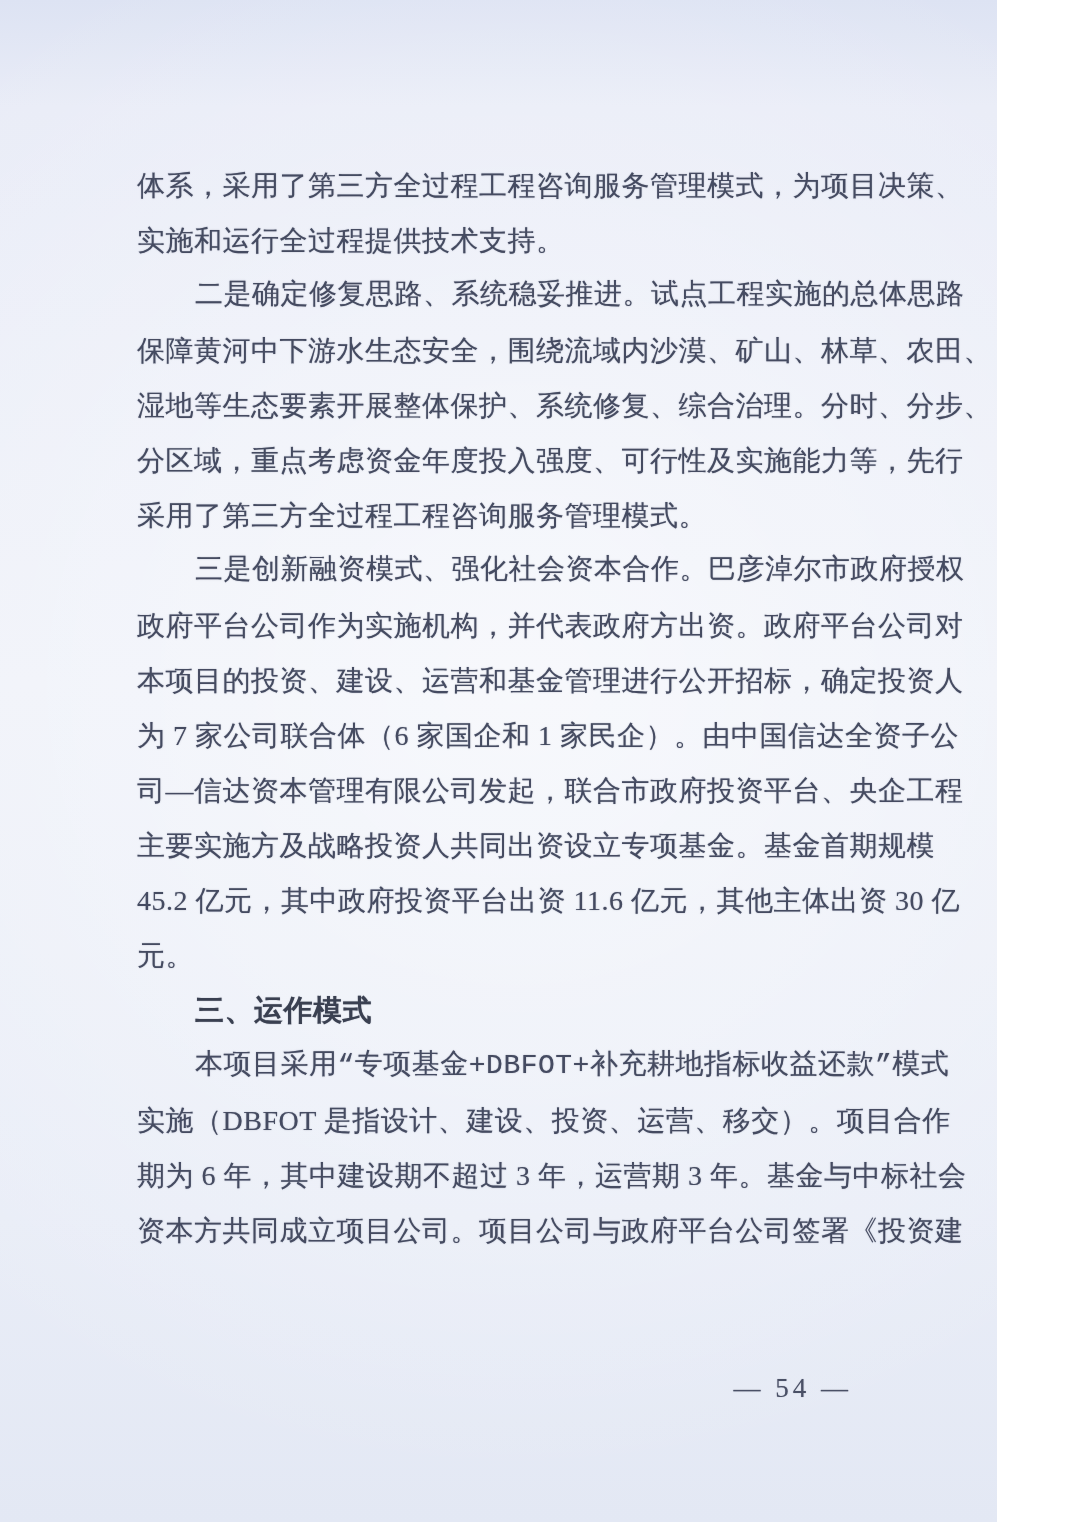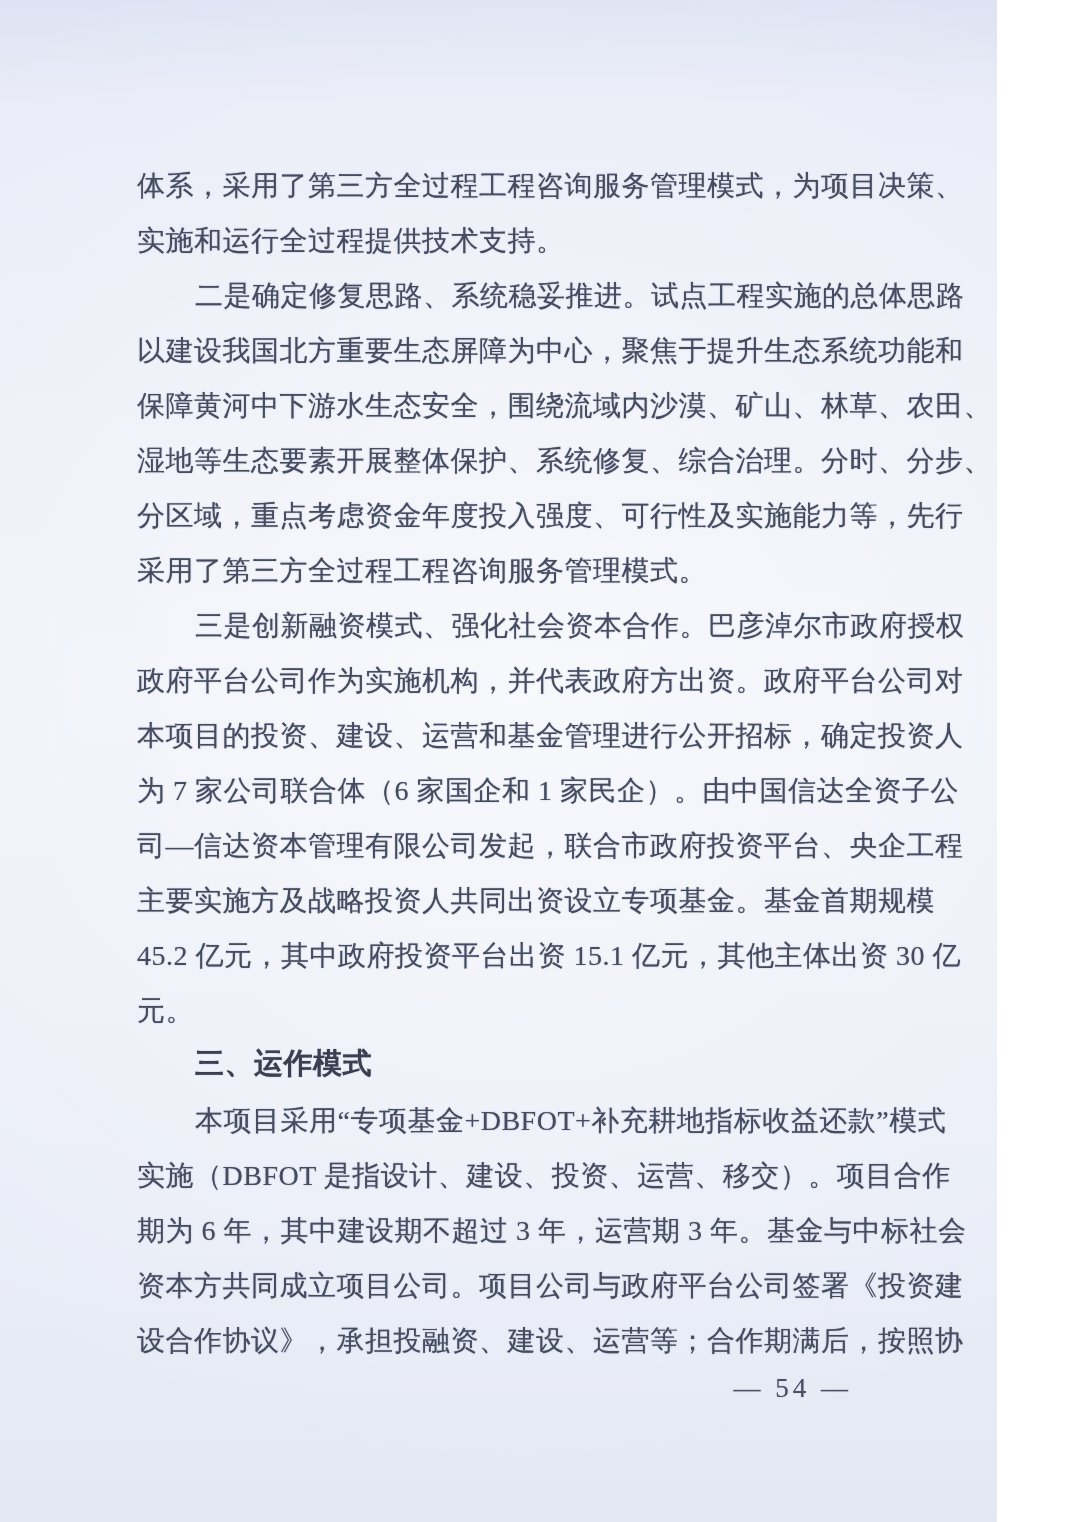--- a/index.html
+++ b/index.html
@@ -37,23 +37,24 @@
     text-align-last: justify;
     text-justify: inter-character;
     white-space: nowrap;
   }
   .line.end {
     text-align: right;
     text-align-last: left;
   }
   .line.indent {
     padding-left: 58px;
+    font-family: Liberation Mono, monospace;
   }
   .line.heading {
-    font-family: Liberation Mono, monospace;
+    font-family: Liberation Serif, serif;
     font-weight: 700;
     font-size: 29px;
     color: #3a4051;
     text-shadow: 0 0 1px rgba(58, 64, 81, 0.6);
     text-align: left;
     text-align-last: left;
   }
   .page-number {
     position: absolute;
     top: 1368px;
@@ -67,34 +68,32 @@
   }
 </style>
 </head>
 <body>
 
 <div class="photo-page">
   <main class="body-text">
       <div class="line">体系，采用了第三方全过程工程咨询服务管理模式，为项目决策、</div>
       <div class="line end">实施和运行全过程提供技术支持。</div>
       <div class="line indent">二是确定修复思路、系统稳妥推进。试点工程实施的总体思路</div>
-      <div class="line">以建设我国北方重要生态屏障为中心，聚焦于提升生态系统功能和</div>
       <div class="line">保障黄河中下游水生态安全，围绕流域内沙漠、矿山、林草、农田、</div>
       <div class="line">湿地等生态要素开展整体保护、系统修复、综合治理。分时、分步、</div>
       <div class="line">分区域，重点考虑资金年度投入强度、可行性及实施能力等，先行</div>
       <div class="line end">采用了第三方全过程工程咨询服务管理模式。</div>
       <div class="line indent">三是创新融资模式、强化社会资本合作。巴彦淖尔市政府授权</div>
       <div class="line">政府平台公司作为实施机构，并代表政府方出资。政府平台公司对</div>
       <div class="line">本项目的投资、建设、运营和基金管理进行公开招标，确定投资人</div>
       <div class="line">为 7 家公司联合体（6 家国企和 1 家民企）。由中国信达全资子公</div>
       <div class="line">司—信达资本管理有限公司发起，联合市政府投资平台、央企工程</div>
       <div class="line">主要实施方及战略投资人共同出资设立专项基金。基金首期规模</div>
-      <div class="line">45.2 亿元，其中政府投资平台出资 15.1 亿元，其他主体出资 30 亿</div>
+      <div class="line">45.2 亿元，其中政府投资平台出资 11.6 亿元，其他主体出资 30 亿</div>
       <div class="line end">元。</div>
       <div class="line indent end heading">三、运作模式</div>
       <div class="line indent">本项目采用“专项基金+DBFOT+补充耕地指标收益还款”模式</div>
       <div class="line">实施（DBFOT 是指设计、建设、投资、运营、移交）。项目合作</div>
       <div class="line">期为 6 年，其中建设期不超过 3 年，运营期 3 年。基金与中标社会</div>
       <div class="line">资本方共同成立项目公司。项目公司与政府平台公司签署《投资建</div>
-      <div class="line">设合作协议》，承担投融资、建设、运营等；合作期满后，按照协</div>
     </main>
   <div class="page-number">— 54 —</div>
 </div>
 
 </body></html>

